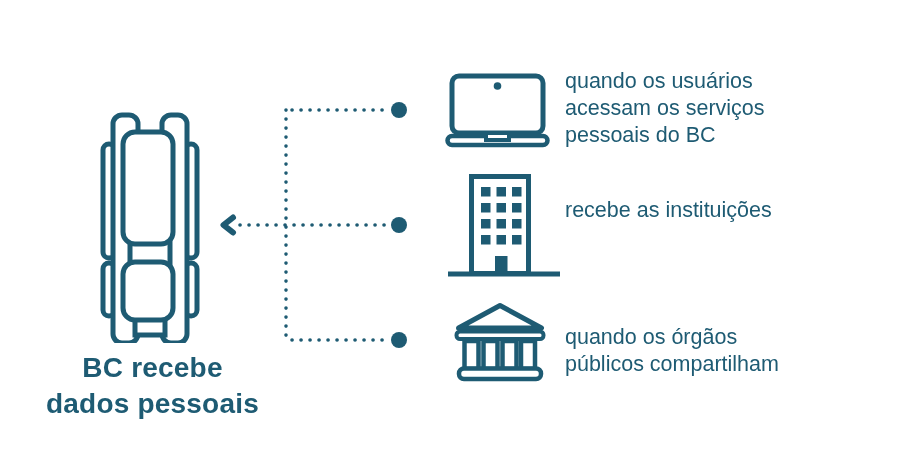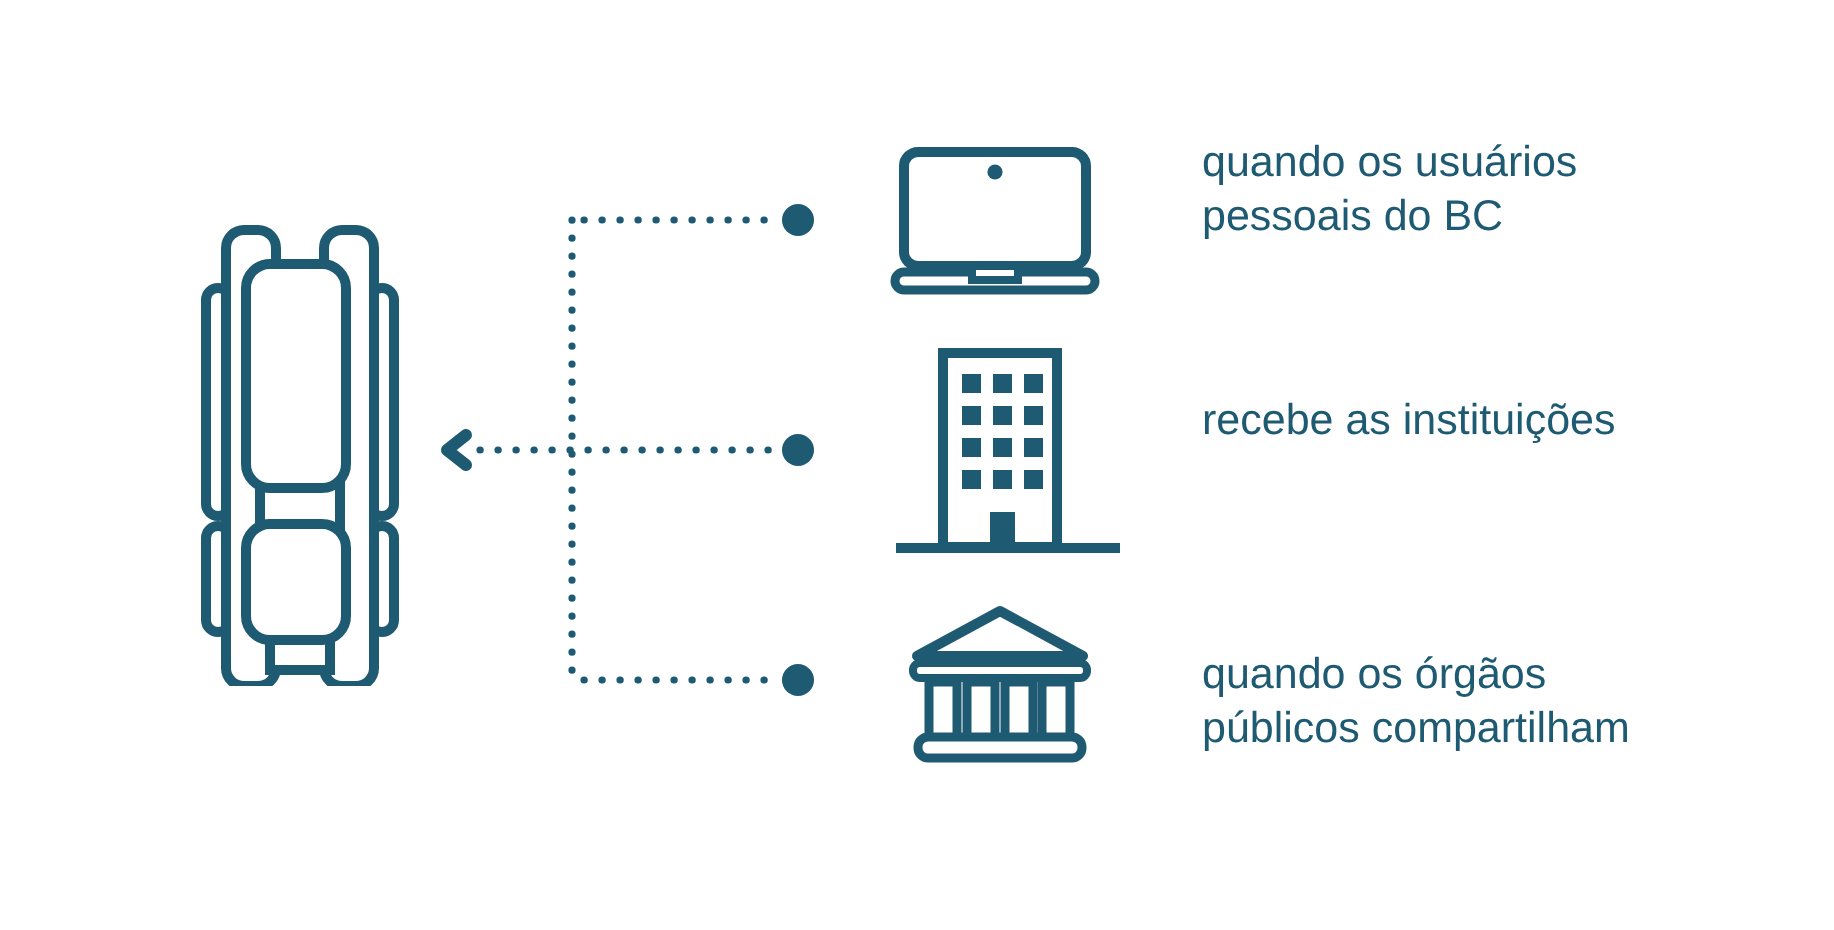--- a/index.html
+++ b/index.html
@@ -49,21 +49,20 @@
     line-height: 36px;
     color: #1e5b73;
     letter-spacing: 0.2px;
   }
 
   .source-text {
     left: 565px;
     font-size: 21.5px;
     line-height: 27px;
     color: #1e5b73;
-    margin-left: 36px;
   }
   .source-text-1 { top: 68px; }
   .source-text-2 { top: 197px; }
   .source-text-3 { top: 324px; }
 
   .icon-stroke { stroke: #1e5b73; fill: #ffffff; }
   .icon-fill   { fill: #1e5b73; stroke: none; }
 </style>
 </head>
 <body>
@@ -82,40 +81,45 @@
       <rect x="67" y="12" width="25" height="228" rx="9"></rect>
 
       <rect x="35" y="138" width="40" height="24"></rect>
       <rect x="40" y="200" width="30" height="32"></rect>
 
       <rect x="28" y="29" width="50" height="112" rx="12"></rect>
       <rect x="28" y="159" width="50" height="58" rx="12"></rect>
     </g>
   </svg>
 
+  <div class="abs bc-title">
+    <div>BC recebe</div>
+    <div>dados pessoais</div>
+  </div>
 
   <svg class="connector-svg">
     <path class="dotted" d="M 286 110 V 340"></path>
     <path class="dotted" d="M 292 110 H 386"></path>
     <path class="dotted" d="M 240 225 H 386"></path>
     <path class="dotted" d="M 292 340 H 386"></path>
     <circle class="dot-circle" cx="399" cy="110" r="8"></circle>
     <circle class="dot-circle" cx="399" cy="225" r="8"></circle>
     <circle class="dot-circle" cx="399" cy="340" r="8"></circle>
     <path class="chevron" d="M 233 217.5 L 223.5 225 L 233 232.5"></path>
   </svg>
 
   <svg class="abs" style="left:445px; top:68px;" width="105" height="80" viewBox="0 0 105 80">
     <rect class="icon-stroke" stroke-width="5" x="7" y="8" width="91" height="57" rx="7"></rect>
     <circle class="icon-fill" cx="52.5" cy="18" r="3.8"></circle>
     <rect class="icon-stroke" stroke-width="4.5" x="2.5" y="68" width="100" height="9" rx="4.5"></rect>
     <rect class="icon-stroke" stroke-width="4" x="41" y="65" width="23" height="7"></rect>
   </svg>
   <div class="abs source-text source-text-1">
     <div>quando os usuários</div>
+    <div>acessam os serviços</div>
     <div>pessoais do BC</div>
   </div>
 
   <svg class="abs" style="left:445px; top:170px;" width="118" height="108" viewBox="0 0 118 108">
     <line x1="3" y1="104" x2="115" y2="104" stroke="#1e5b73" stroke-width="5"></line>
     <rect class="icon-stroke" stroke-width="5" x="26.5" y="6.5" width="57" height="97"></rect>
     <g class="icon-fill">
       <rect x="36" y="17" width="9.5" height="9.5"></rect>
       <rect x="51.5" y="17" width="9.5" height="9.5"></rect>
       <rect x="67" y="17" width="9.5" height="9.5"></rect>

